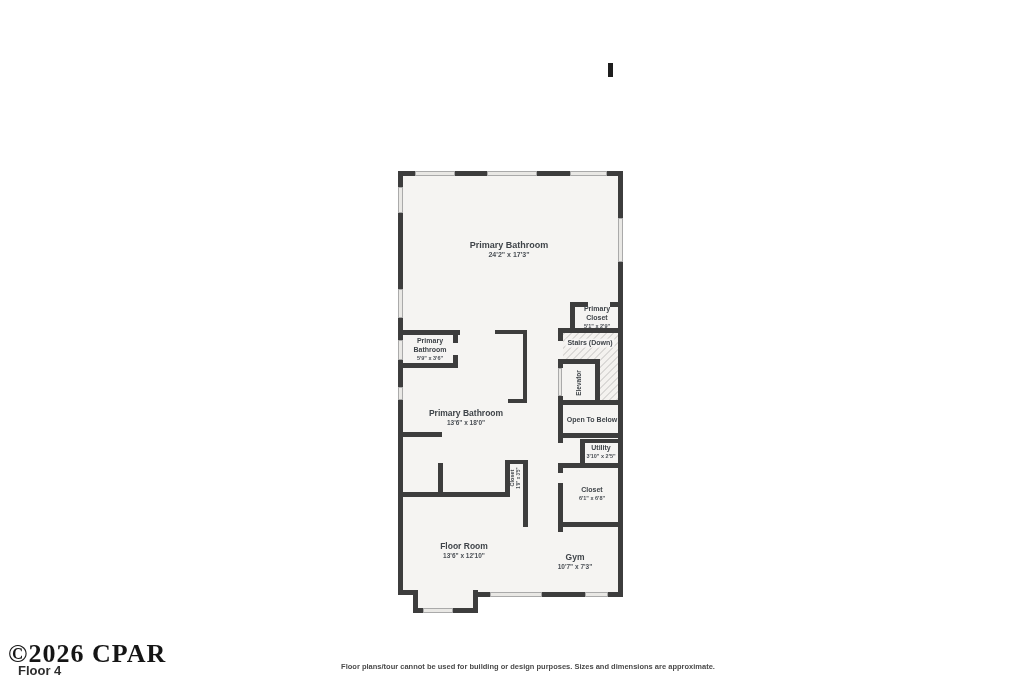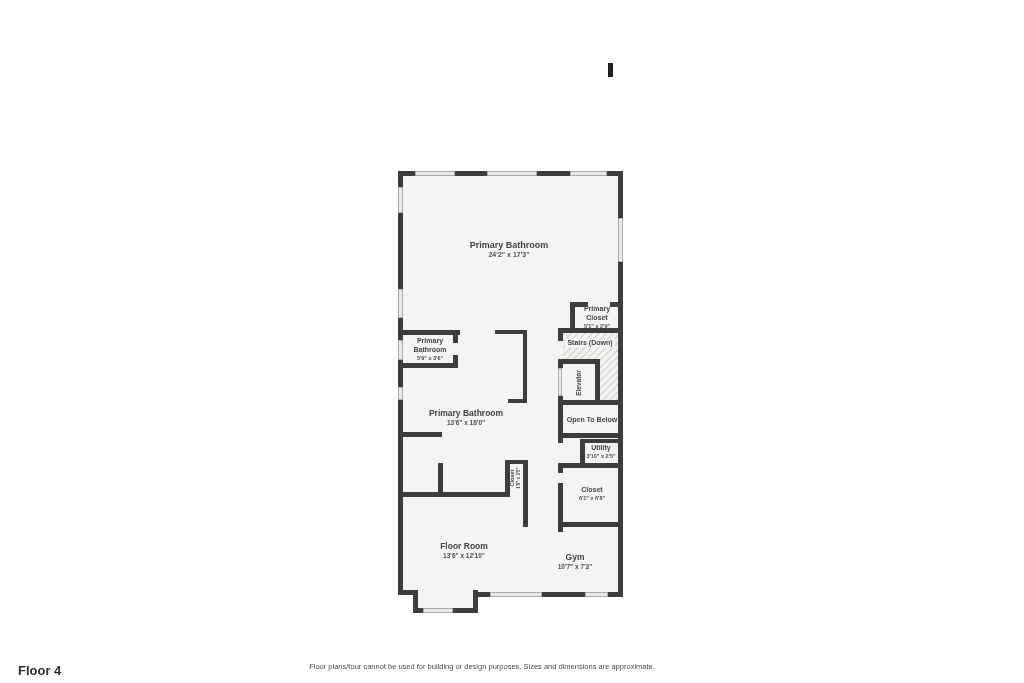--- a/index.html
+++ b/index.html
@@ -23,22 +23,22 @@
   .lbl-xs .nm{font-size:5.5px;}
   .lbl-xs .dm{font-size:4.5px;}
   .rot{transform:translate(-50%,-50%) rotate(-90deg);}
   .nowrap{white-space:nowrap;}
   .w52{width:56px;}
   .w46{width:46px;}
   .stairs-bg{background:rgba(247,246,244,0.85);padding:0 2px;}
   .watermark{position:absolute;left:8px;top:639px;font-family:"Liberation Serif",serif;
              font-weight:700;font-size:26px;letter-spacing:1px;color:#151515;}
   .floor-label{position:absolute;left:18px;top:663px;font-size:13px;font-weight:700;color:#2e2e2e;}
-  .disclaimer{position:absolute;left:482px;top:662px;transform:translateX(-50%);
-              font-size:7.5px;font-weight:400;color:#4a4a4a;white-space:nowrap;}
+  .disclaimer{position:absolute;left:528px;top:662px;transform:translateX(-50%);
+              font-size:7.5px;font-weight:700;color:#4a4a4a;white-space:nowrap;}
   .top-mark{position:absolute;left:608px;top:63px;width:5px;height:14px;background:#1e1e1e;}
 </style>
 </head>
 <body>
 
 <div class="canvas">
 
   <div class="top-mark"></div>
 
   <div class="plan" id="plan">
@@ -149,15 +149,16 @@
       <span class="nm nowrap">Floor Room</span>
       <span class="dm nowrap">13'6" x 12'10"</span>
     </div>
 
     <div class="lbl lbl-md" style="left:177px;top:390px;">
       <span class="nm nowrap">Gym</span>
       <span class="dm nowrap">10'7" x 7'3"</span>
     </div>
   </div>
 
+  <div class="watermark">©2026 CPAR</div>
   <div class="floor-label">Floor 4</div>
   <div class="disclaimer">Floor plans/tour cannot be used for building or design purposes. Sizes and dimensions are approximate.</div>
 </div>
 
 </body></html>

